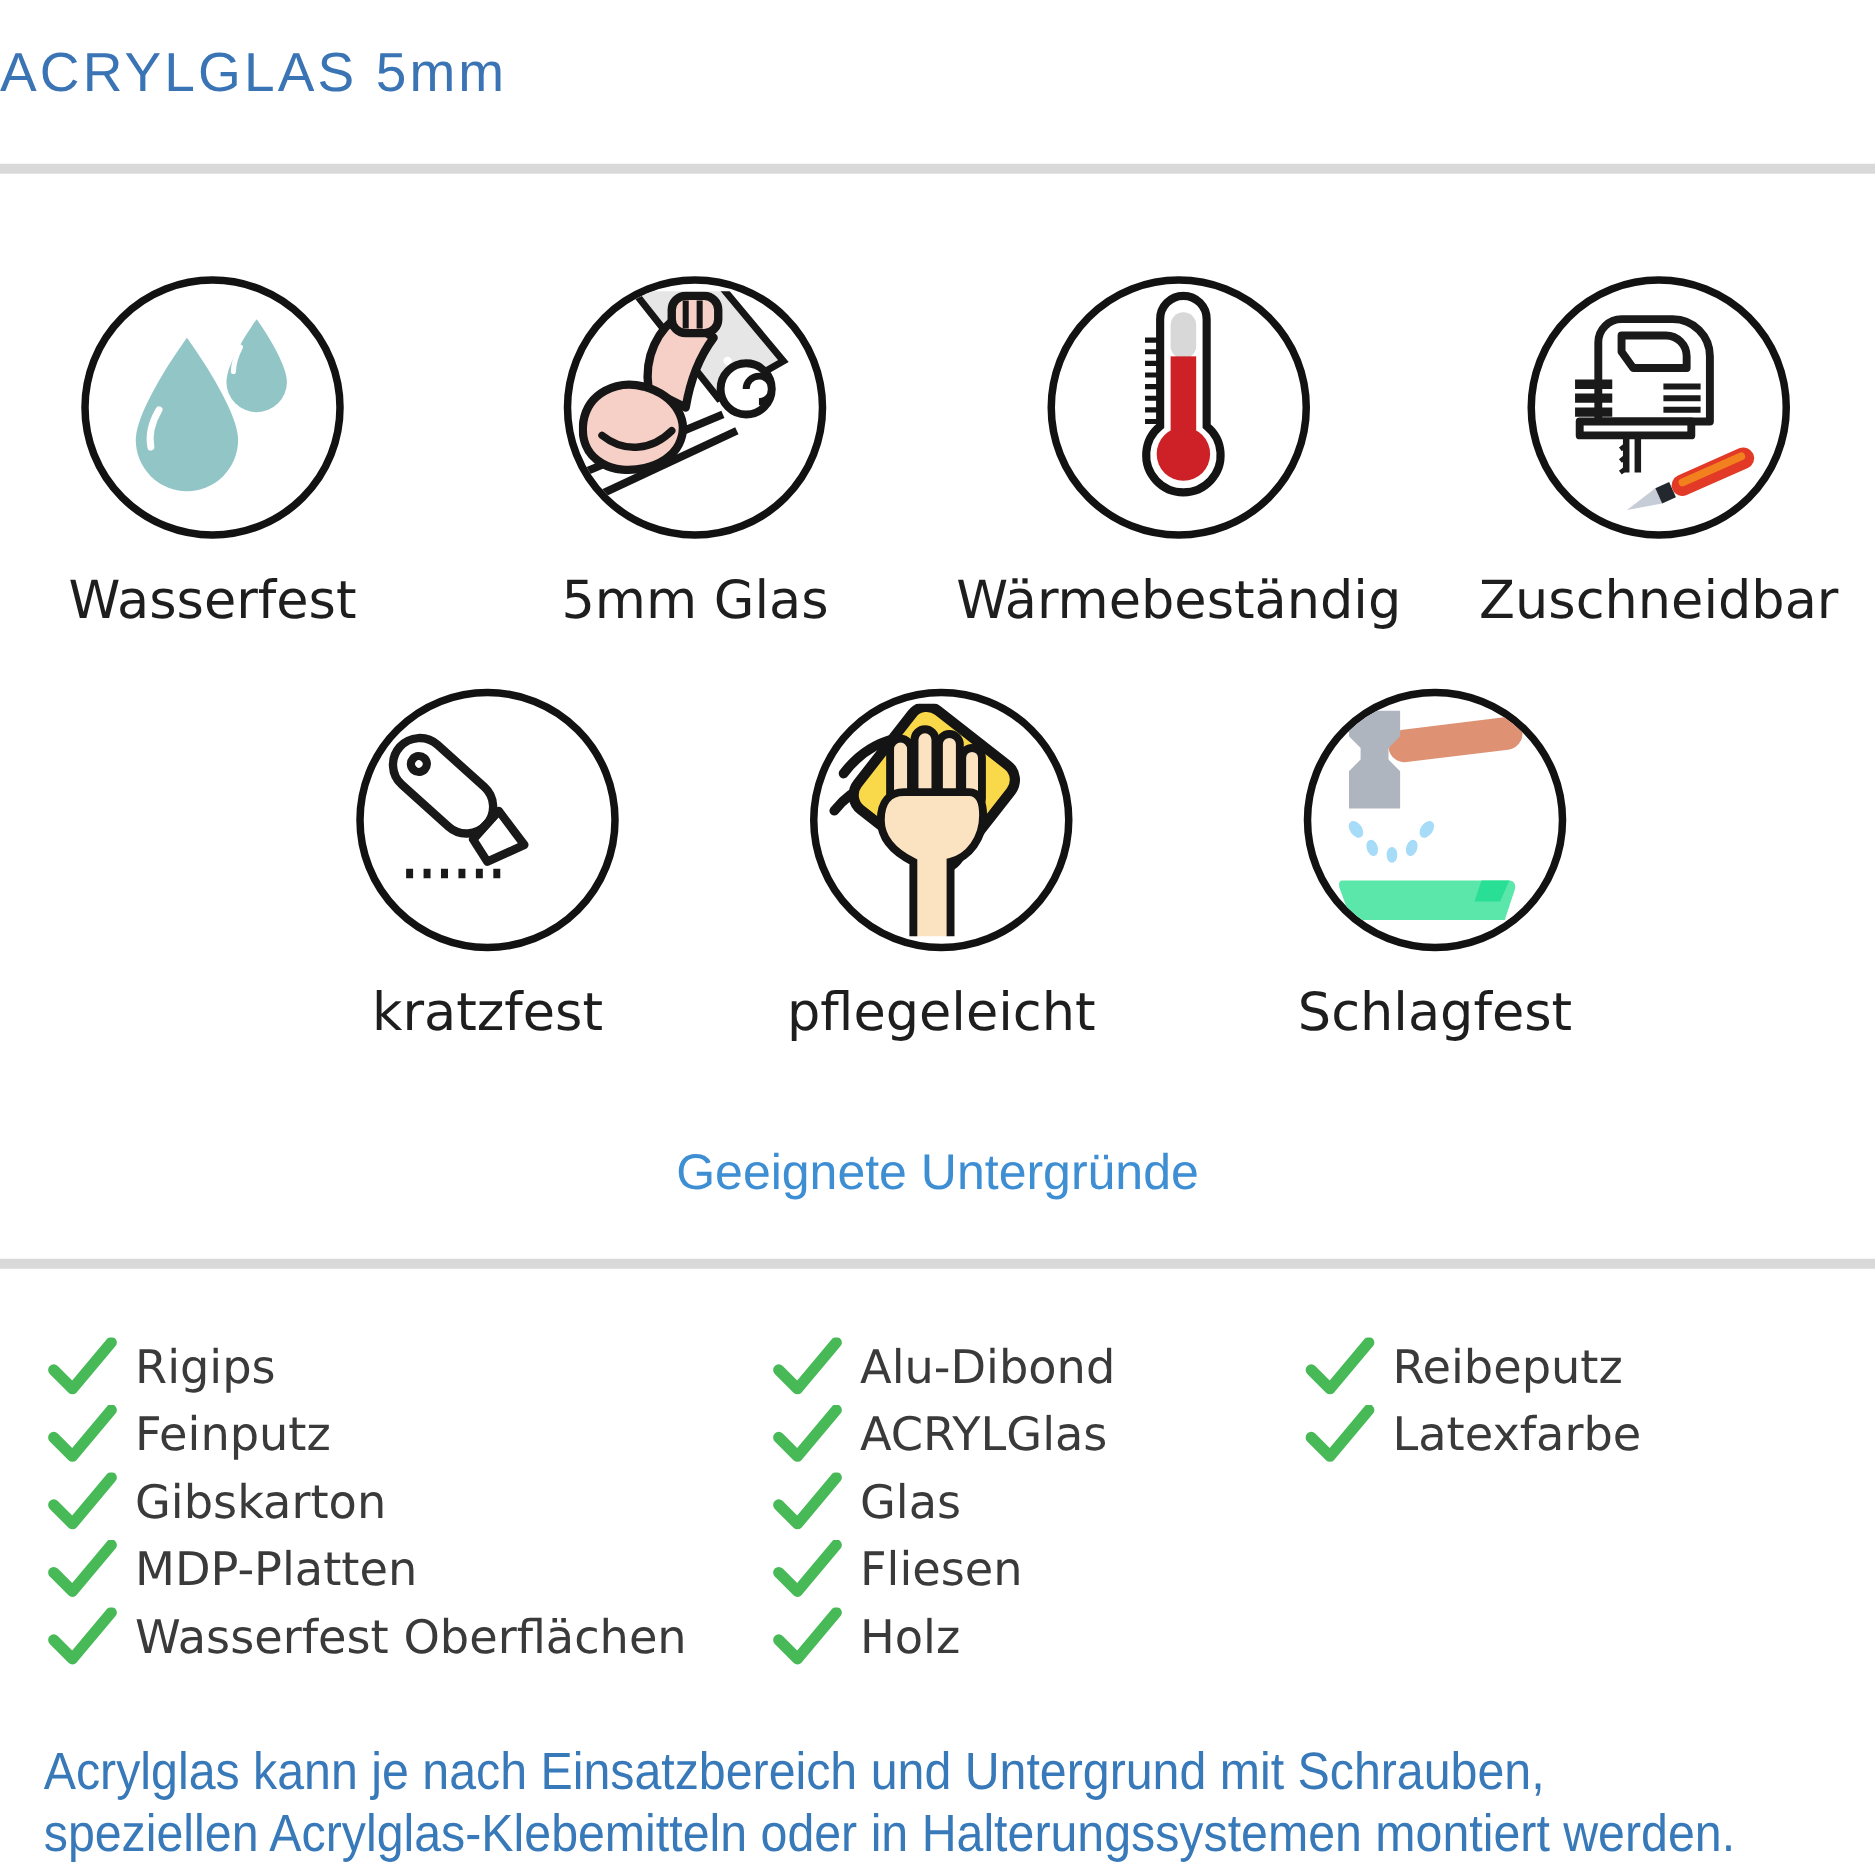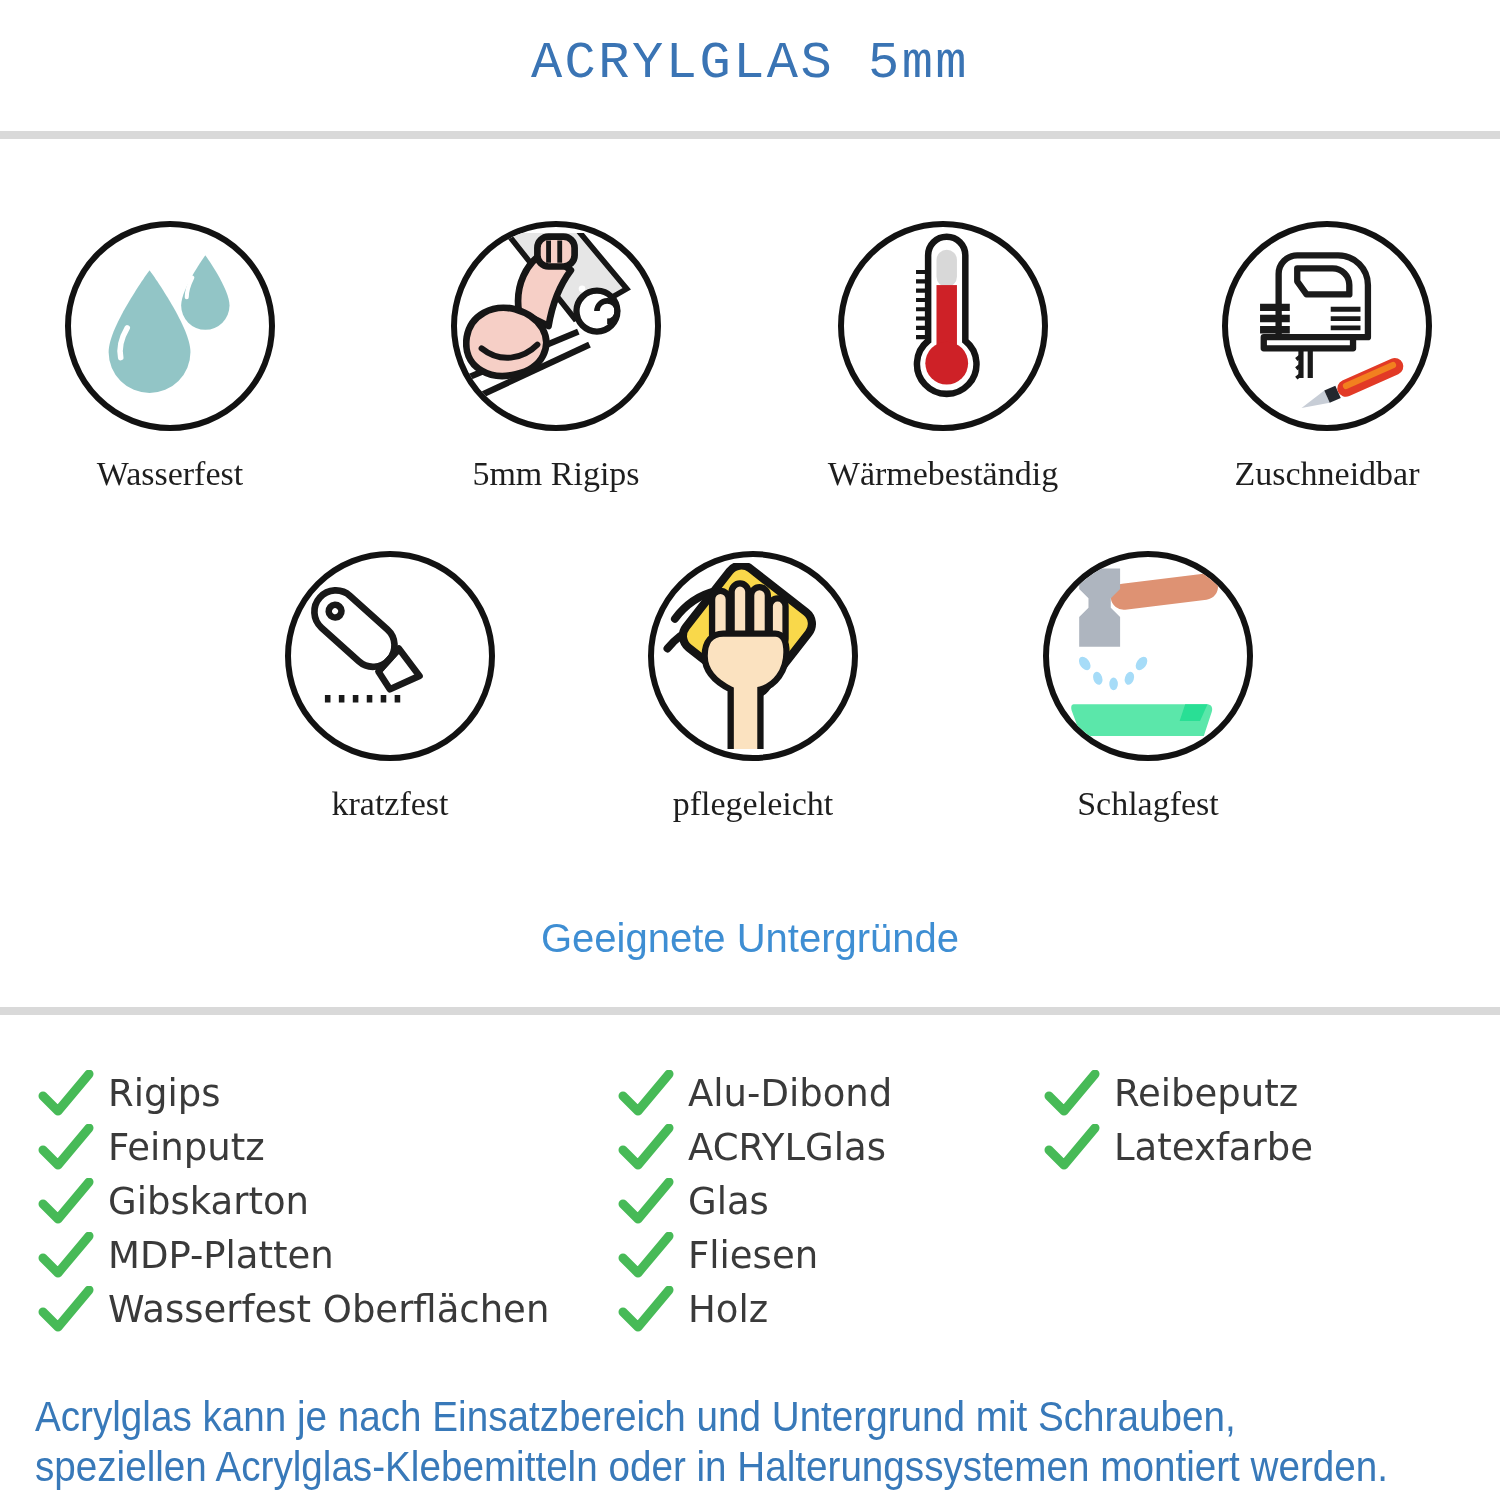--- a/index.html
+++ b/index.html
@@ -1,28 +1,28 @@
 <!DOCTYPE html>
 <html><head>
 <meta charset="utf-8">
 <style>
   html,body{margin:0;padding:0;background:#ffffff;}
   .page{position:relative;width:1500px;height:1500px;background:#ffffff;overflow:hidden;
         font-family:"DejaVu Sans",sans-serif;}
-  .main-title{position:absolute;top:34px;left:0;width:100%;text-align:center;
-        font-family:Liberation Mono, monospace;font-size:52px;letter-spacing:2.5px;
+  .main-title{position:absolute;top:34px;left:0;width:100%;text-align:left;
+        font-family:Liberation Sans, sans-serif;font-size:44px;letter-spacing:2.5px;
         color:#3A74B4;}
   .bar{position:absolute;left:0;right:0;height:8px;background:#D9D9D9;}
   .bar-1{top:131px;}
   .bar-2{top:1007px;}
   .feature{position:absolute;width:330px;display:flex;flex-direction:column;align-items:center;}
   .circle{width:198px;height:198px;border:6px solid #121212;border-radius:50%;
         background:#fff;overflow:hidden;display:flex;align-items:center;justify-content:center;}
   .circle svg{width:186px;height:186px;display:block;}
-  .feature-label{margin-top:24px;font-size:34px;color:#1E1E1E;white-space:nowrap;font-family:Liberation Serif, serif;}
+  .feature-label{margin-top:24px;font-size:42px;color:#1E1E1E;white-space:nowrap;}
   .section-title{position:absolute;top:916px;left:0;width:100%;text-align:center;
         font-family:"Liberation Sans",sans-serif;font-size:40px;color:#3E8ED3;}
   .check-col{position:absolute;top:1066px;display:flex;flex-direction:column;}
   .check-row{display:flex;align-items:center;height:54px;}
   .check-icon{width:56px;height:46px;margin-right:14px;flex:0 0 auto;}
   .check-label{font-size:37px;color:#3A3A3A;white-space:nowrap;}
   .footer{position:absolute;left:35px;top:1392px;color:#3879B9;
         font-family:"Liberation Sans",sans-serif;font-size:42px;line-height:50px;
         transform:scaleX(0.92);transform-origin:left top;white-space:nowrap;}
 </style>
@@ -57,21 +57,21 @@
         <path d="M72,42 a5.5,5.5 0 1 1 5.5,5.5" fill="none" stroke="#161616" stroke-width="3"></path>
         <path d="M2,78 L62,53" stroke="#161616" stroke-width="3.4" fill="none"></path>
         <path d="M8,88 L68,60" stroke="#161616" stroke-width="3.4" fill="none"></path>
         <path d="M30,42 C28,28 34,16 44,10 L58,20 C52,28 48,38 46,50 Z" fill="#F6CFC6" stroke="#161616" stroke-width="3.6" stroke-linejoin="round"></path>
         <rect x="40" y="2" width="20" height="16" rx="6" fill="#F6CFC6" stroke="#161616" stroke-width="3.6"></rect>
         <path d="M46,4 V16 M52,4 V16" stroke="#161616" stroke-width="2.6"></path>
         <path d="M2,56 C4,44 16,38 28,41 C42,45 48,56 43,66 C38,76 20,80 10,74 C3,70 1,63 2,56 Z" fill="#F6CFC6" stroke="#161616" stroke-width="3.6"></path>
         <path d="M10,62 C20,70 32,68 40,60" fill="none" stroke="#161616" stroke-width="3.2" stroke-linecap="round"></path>
       </svg>
     </div>
-    <div class="feature-label">5mm Rigips</div>
+    <div class="feature-label">5mm Glas</div>
   </div>
 
   <div class="feature" style="left:778px;top:221px;">
     <div class="circle">
       <svg viewBox="0 0 100 100">
         <path d="M42,12 a10,10 0 0 1 20,0 V58 a16,16 0 1 1 -20,0 Z" fill="#fff" stroke="#141414" stroke-width="3.5"></path>
         <rect x="46.5" y="9" width="11" height="20" rx="5.5" fill="#D8D8D8"></rect>
         <rect x="46.5" y="28" width="11" height="36" fill="#CE2127"></rect>
         <circle cx="52" cy="70" r="11.5" fill="#CE2127"></circle>
         <g stroke="#141414" stroke-width="2.2">

